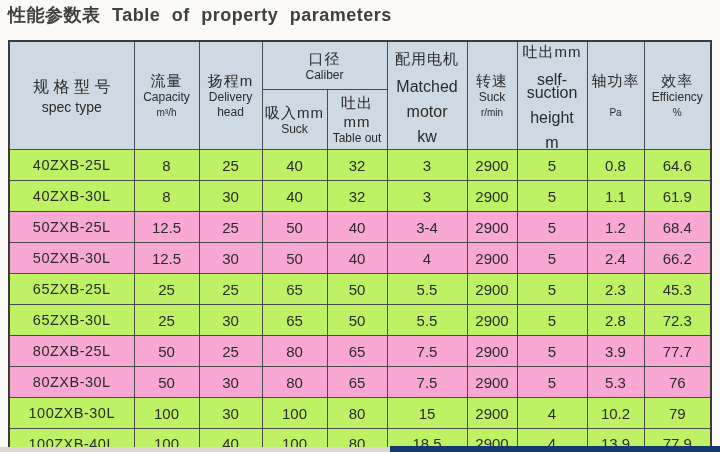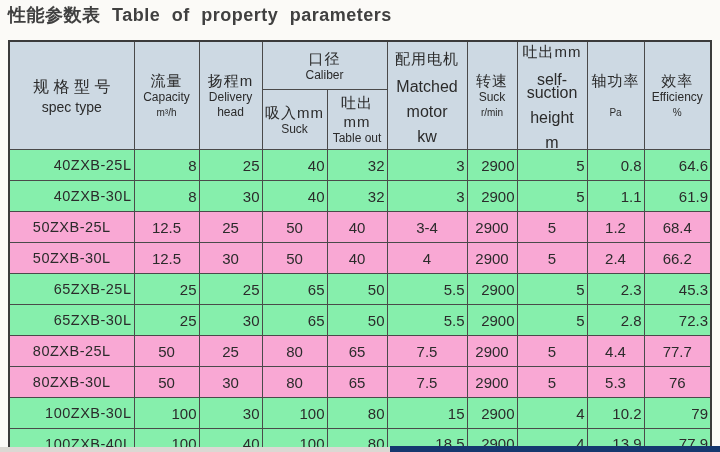--- a/index.html
+++ b/index.html
@@ -35,21 +35,21 @@
     text-align: center;
     vertical-align: middle;
     padding: 0 2px;
     overflow: hidden;
   }
   table.params th {
     background: #cdd9e3;
     font-weight: normal;
   }
   tr.band td { background: #f9a8d4; }
-  tr.plain td { background: #86efac; text-align: right; }
+  tr.plain td { background: #bef264; }
   .hdr-row-a th { height: 44px; }
   .hdr-row-b th { height: 52px; }
   tbody td { height: 31px; font-size: 15px; }
   .zh { font-size: 15px; line-height: 19px; letter-spacing: 1px; }
   .en { font-size: 12px; line-height: 15px; }
   .en-tight { font-size: 16px; line-height: 13px; margin-top: 12px; }
   .unit { font-size: 10px; line-height: 16px; }
   .spec-zh { font-size: 16px; line-height: 22px; }
   .spec-en { font-size: 14px; line-height: 18px; text-align: center; }
   .model-cell { font-size: 14.5px; letter-spacing: 0.5px; }
@@ -218,21 +218,21 @@
     </tr>
     <tr class="band">
       <td class="model-cell">80ZXB-25L</td>
       <td>50</td>
       <td>25</td>
       <td>80</td>
       <td>65</td>
       <td>7.5</td>
       <td>2900</td>
       <td>5</td>
-      <td>4.4</td>
+      <td>3.9</td>
       <td>77.7</td>
     </tr>
     <tr class="band">
       <td class="model-cell">80ZXB-30L</td>
       <td>50</td>
       <td>30</td>
       <td>80</td>
       <td>65</td>
       <td>7.5</td>
       <td>2900</td>

